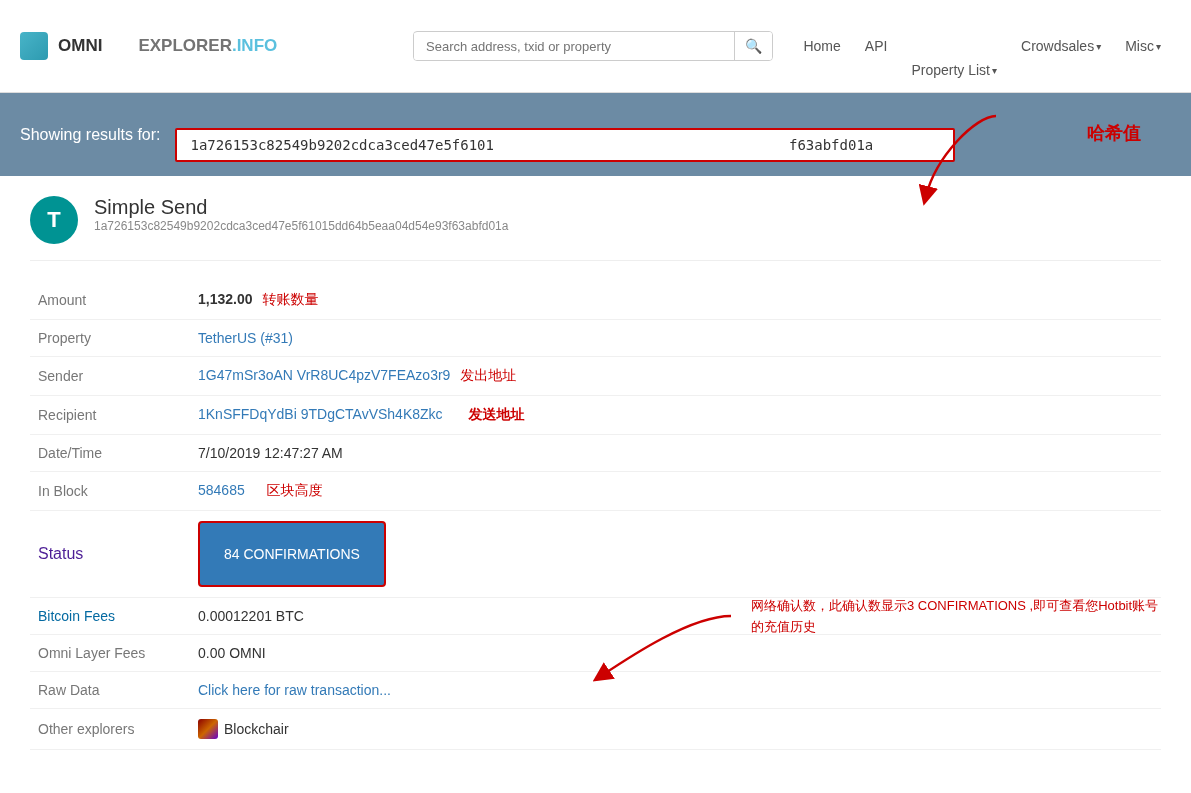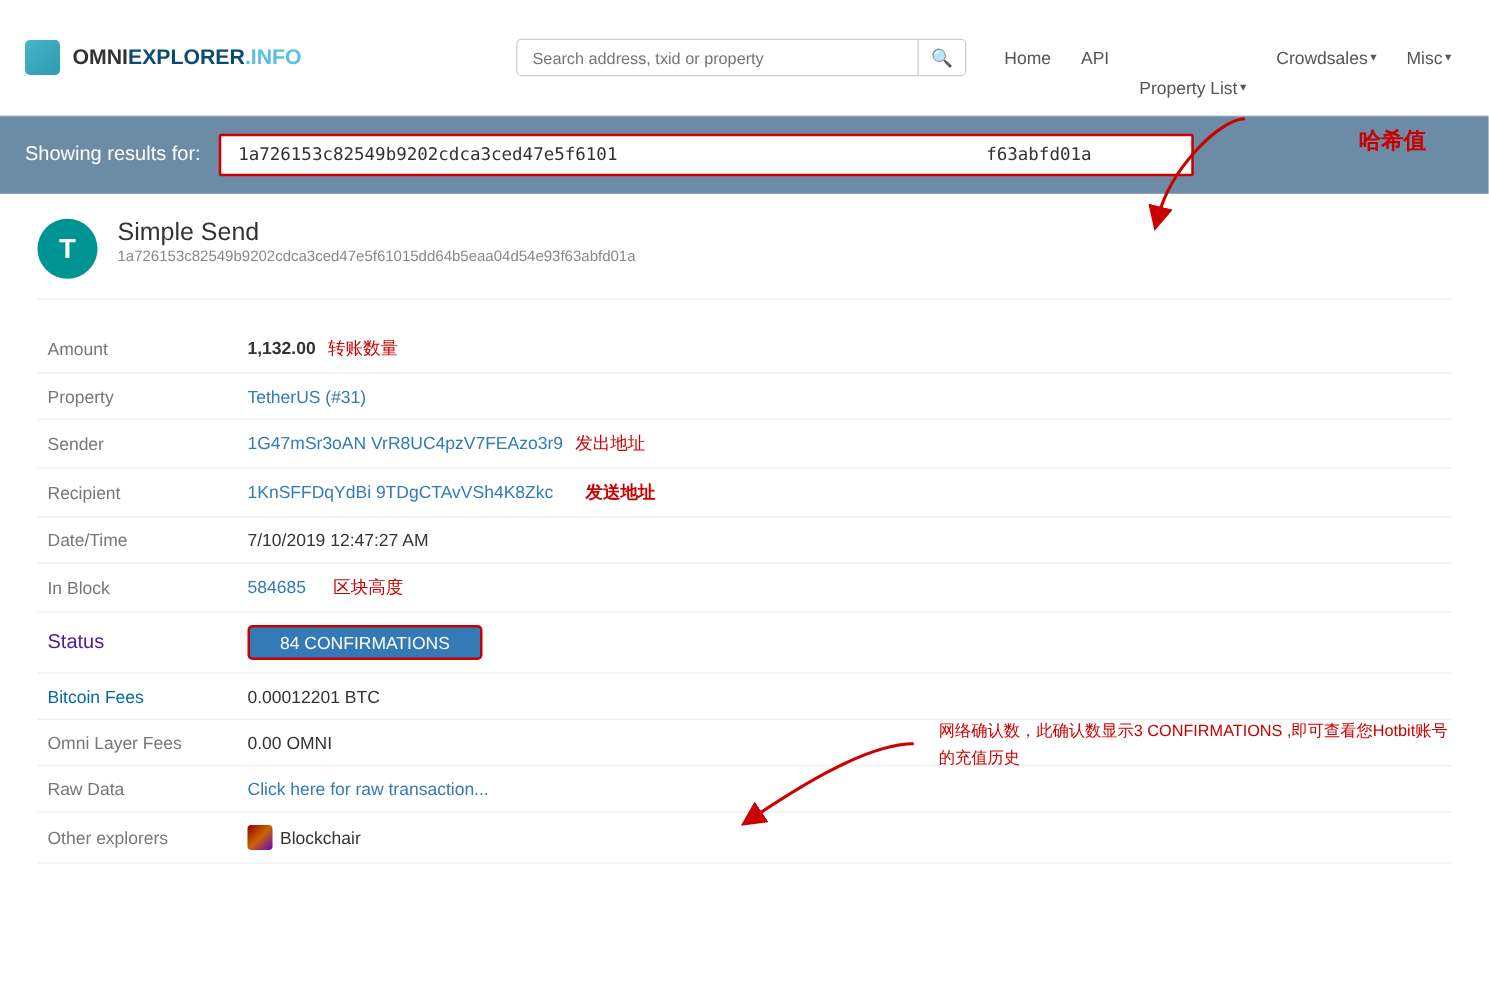--- a/index.html
+++ b/index.html
@@ -4,21 +4,21 @@
   <style>
     * { box-sizing: border-box; margin: 0; padding: 0; }
     body { font-family: Arial, sans-serif; font-size: 14px; color: #333; background: #fff; }
   </style>
 </head>
 <body>
 
 <div style="border-bottom:1px solid #ddd; padding: 8px 20px; display:flex; align-items:center; gap:10px;">
   <div style="width:28px;height:28px;background:linear-gradient(135deg,#48b4c8,#2d9ab0);border-radius:4px;"></div>
   <span style="font-size:17px;font-weight:bold;">
-    <span style="color:#333;">OMNI</span><span style="color:#0c4a6e;">EXPLORER</span><span style="color:#5bc0de;">.INFO</span>
+    <span style="color:#333;">OMNI</span><span style="color:#737373;margin-left:36px;">EXPLORER</span><span style="color:#5bc0de;">.INFO</span>
   </span>
 
   <div style="margin-left:auto; display:flex; align-items:center; border:1px solid #ccc; border-radius:4px; overflow:hidden;">
     <input type="text" style="border: none; outline: none; padding: 6px 12px; width: 320px; font-size: 13px; color: rgb(153, 153, 153);" placeholder="Search address, txid or property">
     <button style="background:#fff;border:none;border-left:1px solid #ccc;padding:6px 10px;cursor:pointer;color:#555;font-size:14px;">🔍</button>
   </div>
 
   <nav style="display:flex;align-items:center;gap:4px;margin-left:10px;">
     <a href="#" style="color:#555;text-decoration:none;padding:6px 10px;font-size:14px;">Home</a>
     <a href="#" style="color:#555;text-decoration:none;padding:6px 10px;font-size:14px;">API</a>
@@ -32,21 +32,21 @@
       </a>
     <a href="#" style="color:#555;text-decoration:none;padding:6px 10px;font-size:14px;display:flex;align-items:center;gap:2px;">
         <span>Misc</span>
         <span style="font-size:10px;">▾</span>
       </a>
   </nav>
 </div>
 
 <div style="background:#6c8ba4;color:#fff;padding:14px 20px;display:flex;align-items:center;gap:14px;font-size:16px;">
   <span style="white-space:nowrap;">Showing results for:</span>
-  <div style="border:2px solid #cc0000;background:#fff;color:#333;padding:7px 14px;font-family:monospace;font-size:14px;border-radius:2px;flex:1;max-width:780px;overflow:hidden;white-space:nowrap;">
+  <div style="border:2px solid #cc0000;background:#fff;color:#333;padding:7px 14px;font-family:monospace;font-size:14px;border-radius:2px;flex:1;max-width:780px;overflow:hidden;white-space:nowrap;margin-top:21px;">
     1a726153c82549b9202cdca3ced47e5f6101&nbsp;&nbsp;&nbsp;&nbsp;&nbsp;&nbsp;&nbsp;&nbsp;&nbsp;&nbsp;&nbsp;&nbsp;&nbsp;&nbsp;&nbsp;&nbsp;&nbsp;&nbsp;&nbsp;&nbsp;&nbsp;&nbsp;&nbsp;&nbsp;&nbsp;&nbsp;&nbsp;&nbsp;&nbsp;&nbsp;&nbsp;&nbsp;&nbsp;&nbsp;&nbsp;f63abfd01a
   </div>
 </div>
 
 <div style="padding:20px 30px;position:relative;">
 
   <svg style="position:absolute;right:155px;top:-70px;width:120px;height:100px;pointer-events:none;" viewBox="0 0 120 100">
     <defs>
       <marker id="arrowhead" markerWidth="8" markerHeight="8" refX="4" refY="4" orient="auto">
         <path d="M0,0 L8,4 L0,8 Z" fill="#cc0000"></path>
@@ -112,21 +112,21 @@
         <td style="color:#777;width:160px;padding:10px 8px;font-size:14px;">In Block</td>
         <td style="padding:10px 8px;font-size:14px;">
           <a href="#" style="color:#337ab7;text-decoration:none;">584685</a>
           <span style="color:#cc0000;margin-left:6px;padding-left:12px;">区块高度</span>
         </td>
       </tr>
 
       <tr style="border-bottom:1px solid #f0f0f0;">
         <td style="color:#4c1d95;width:160px;padding:10px 8px;font-size:16px;">Status</td>
         <td style="padding:10px 8px;font-size:14px;">
-          <span style="background:#337ab7;color:#fff;padding:4px 24px;border-radius:4px;font-size:14px;display:inline-block;border:2px solid #cc0000;">84 CONFIRMATIONS</span>
+          <span style="background:#337ab7;color:#fff;padding:23px 24px;border-radius:4px;font-size:14px;display:inline-block;border:2px solid #cc0000;">84 CONFIRMATIONS</span>
         </td>
       </tr>
 
       <tr style="border-bottom:1px solid #f0f0f0;">
         <td style="color:#0369a1;width:160px;padding:10px 8px;font-size:14px;">Bitcoin Fees</td>
         <td style="padding:10px 8px;font-size:14px;">0.00012201 BTC</td>
       </tr>
 
       <tr style="border-bottom:1px solid #f0f0f0;">
         <td style="color:#777;width:160px;padding:10px 8px;font-size:14px;">Omni Layer Fees</td>

